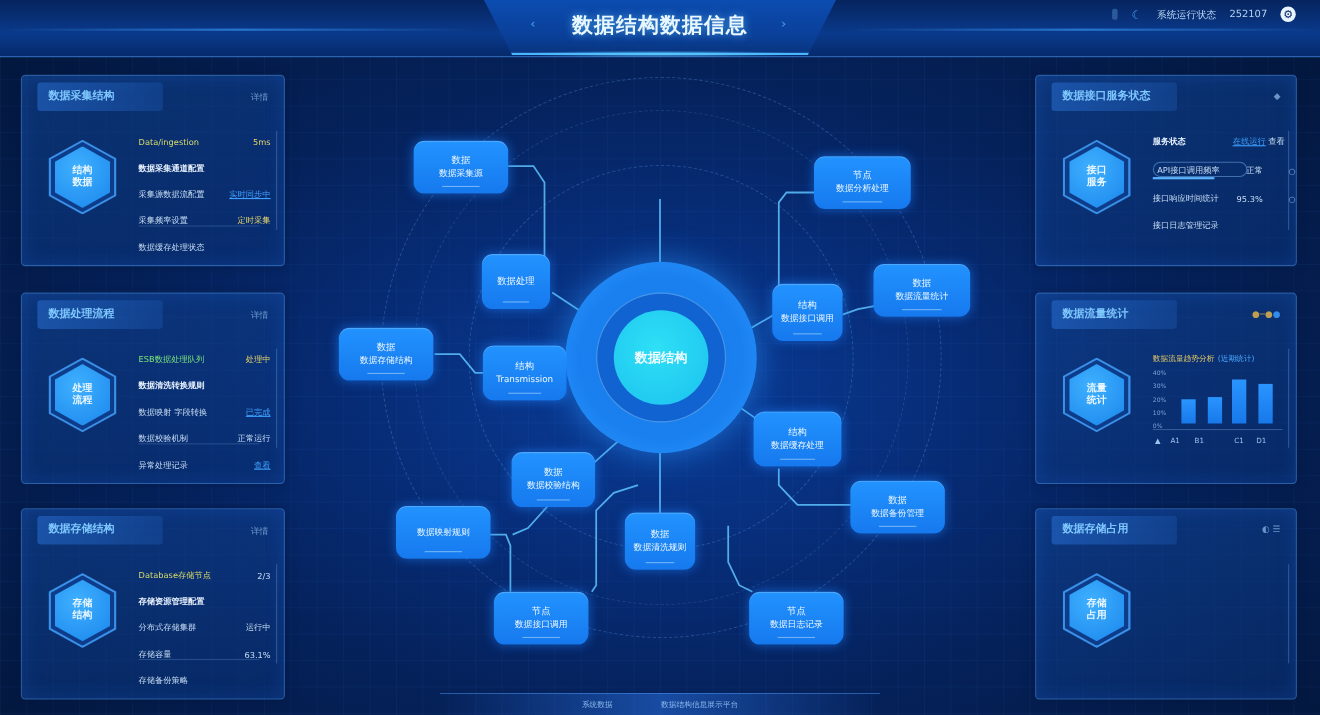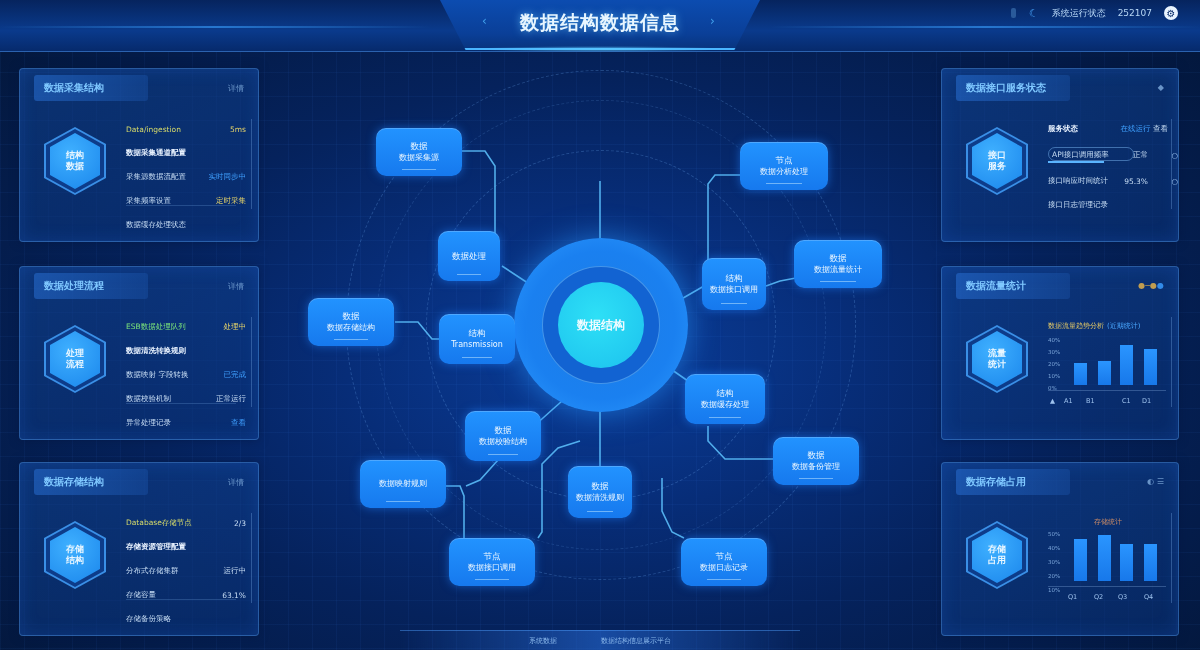--- a/index.html
+++ b/index.html
@@ -82,21 +82,21 @@
   .hex-inner {
     position: absolute; inset: 6px;
     clip-path: polygon(50% 0, 100% 25%, 100% 75%, 50% 100%, 0 75%, 0 25%);
     background: radial-gradient(circle at 40% 35%, #3fb0ff, #1a86ec);
     display: flex; align-items: center; justify-content: center; text-align: center;
     font-size: 9px; color: #eaf7ff; font-weight: bold; line-height: 11px; padding: 4px;
   }
   .rows { position: absolute; left: 106px; top: 48px; width: 120px; font-size: 7.5px; }
   .row { position: relative; height: 24px; display: flex; justify-content: space-between; align-items: center; color: #c8def5; white-space: nowrap; }
   .row .v { color: #e6d46a; }
-  .row .v.blue { color: #3fa0ff; }
+  .row .v.blue { color: #3fa0ff; text-decoration: underline; }
   .row .k.yellow { color: #d8dc6a; }
   .row .k.green { color: #7be37a; }
   .row .k.bold { font-weight: bold; color: #e8f2ff; }
   .divider { position: absolute; left: 106px; width: 110px; height: 1px; background: rgba(120,170,230,0.25); }
   .panel-scroll { position: absolute; right: 6px; top: 50px; width: 1px; height: 90px; background: rgba(120,170,230,0.35); }
 
   
   .chart { position: absolute; left: 106px; top: 54px; width: 120px; height: 100px; }
   .chart-title { position: absolute; left: 0; top: 0; font-size: 7px; white-space: nowrap; }
   .chart-title .t1 { color: #e3c866; }
@@ -344,37 +344,20 @@
 <div class="panel right" style="left:941px;top:462px;">
   <div class="panel-head">数据存储占用</div>
   <div class="panel-head-icon">◐ ☰</div>
   <div class="hex-wrap">
     <div class="hex-outer"></div>
       <div class="hex-ring"></div>
     <div class="hex-inner">
         <span><span>存储</span><br><span>占用</span></span>
       </div>
   </div>
-  <div class="chart">
-    <div class="chart-title" style="left:46px;"><span class="t1" style="color:#c98a66">存储统计</span></div>
-    <div class="y-tick" style="top:14px;">50%</div>
-    <div class="y-tick" style="top:28px;">40%</div>
-    <div class="y-tick" style="top:42px;">30%</div>
-    <div class="y-tick" style="top:56px;">20%</div>
-    <div class="y-tick" style="top:70px;">10%</div>
-    <div class="bar" style="left:26px;height:42px;"></div>
-    <div class="bar" style="left:50px;height:46px;"></div>
-    <div class="bar" style="left:72px;height:37px;"></div>
-    <div class="bar" style="left:96px;height:37px;"></div>
-    <div class="x-axis"></div>
-    <div class="x-label" style="left:20px;">Q1</div>
-    <div class="x-label" style="left:46px;">Q2</div>
-    <div class="x-label" style="left:70px;">Q3</div>
-    <div class="x-label" style="left:96px;">Q4</div>
-  </div>
   <div class="panel-scroll"></div>
 </div>
 
 <div class="diagram">
   <div class="ring" style="left:66px;top:14px;width:510px;height:510px;"></div>
   <div class="ring" style="left:96px;top:44px;width:450px;height:450px;border-color:rgba(110,170,240,0.18)"></div>
   <div class="ring" style="left:146px;top:94px;width:350px;height:350px;"></div>
 
   <svg class="links" width="640" height="570">
     <g stroke="#5ec4ff" stroke-width="1.6" fill="none" opacity="0.85">

